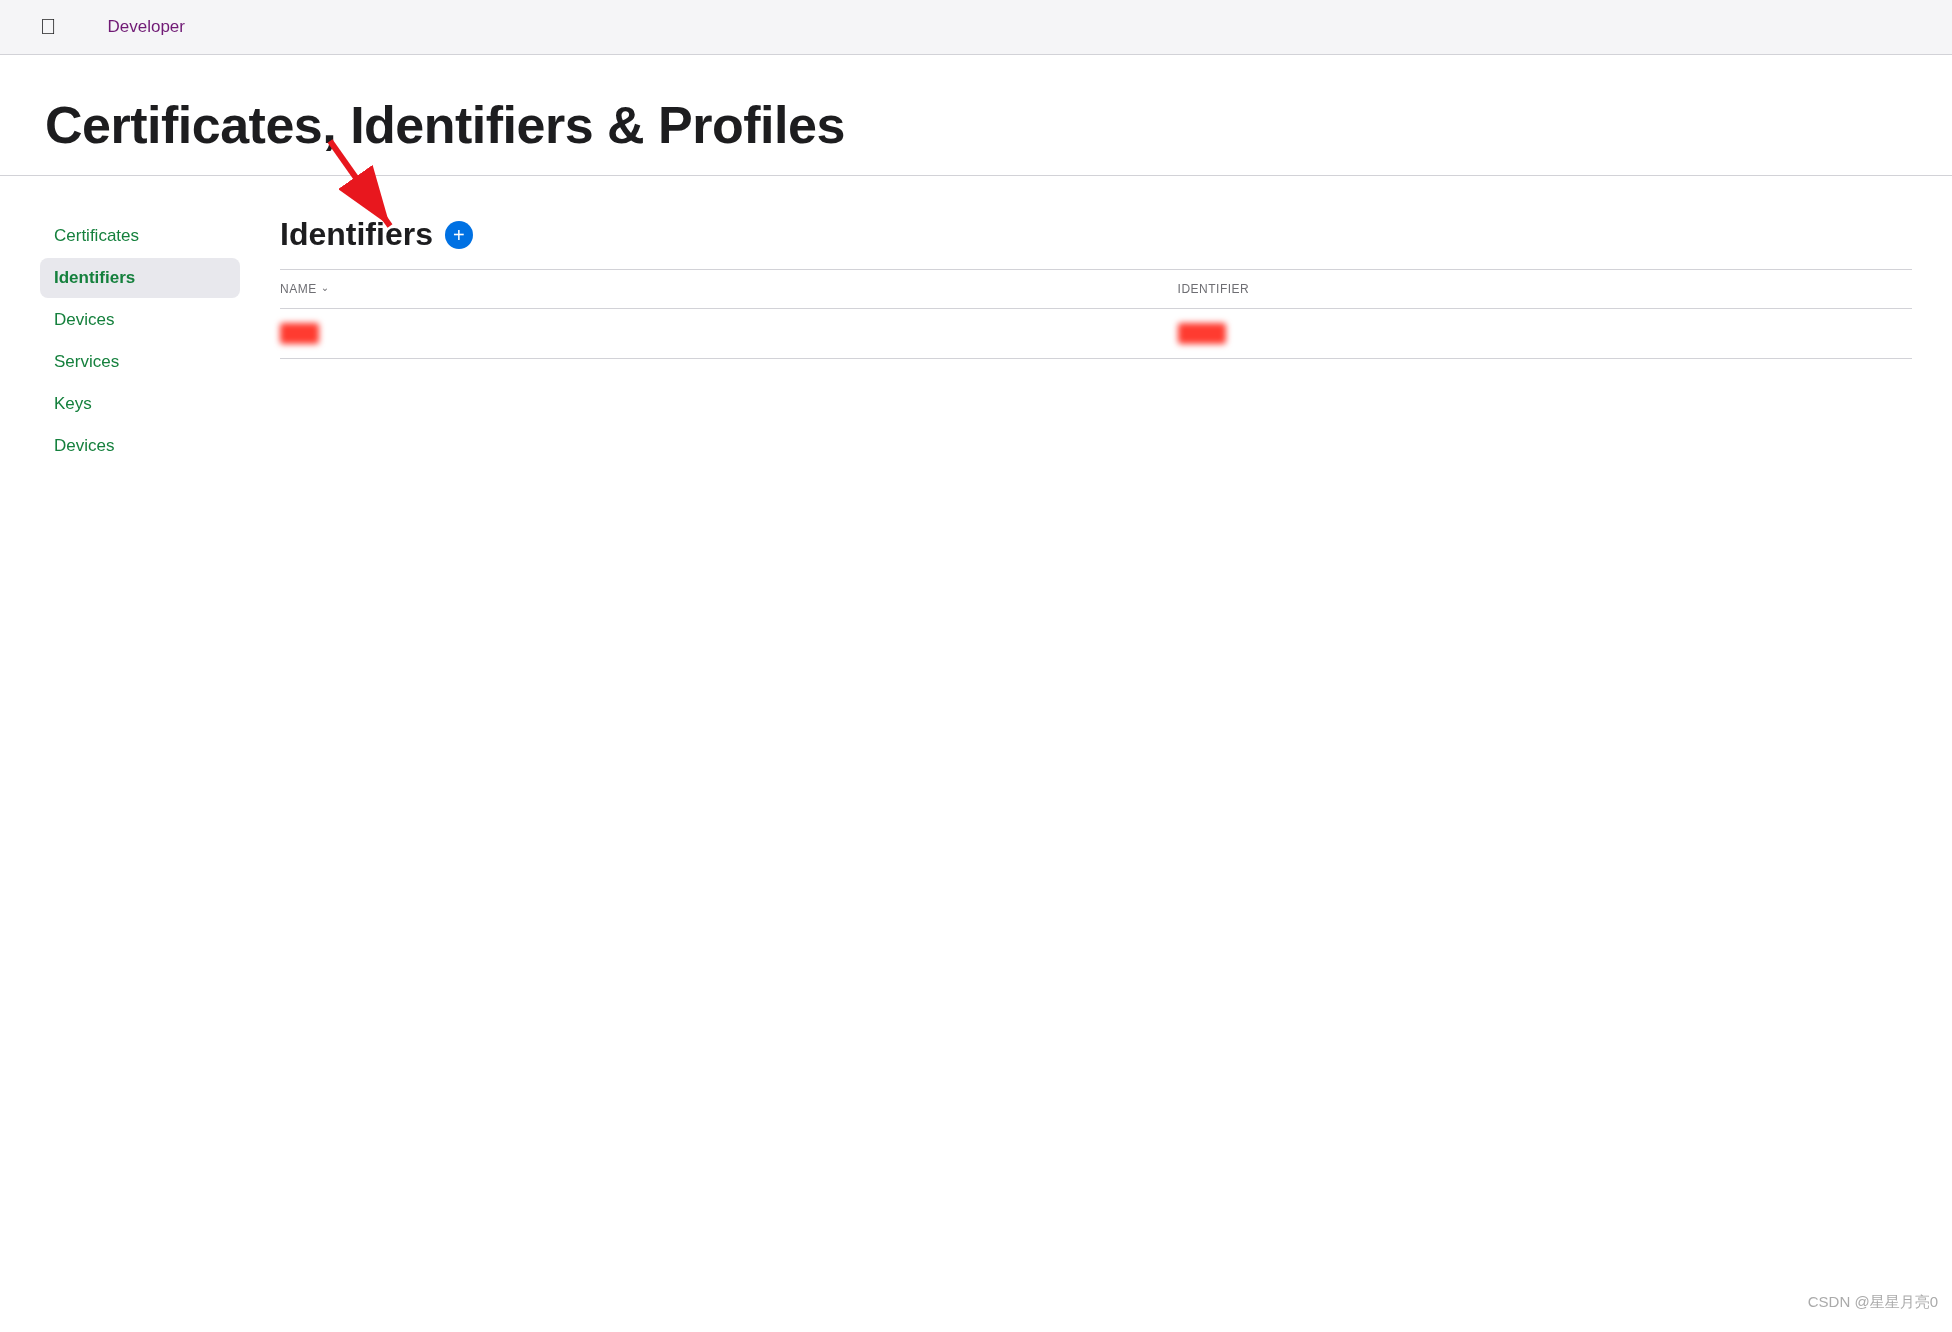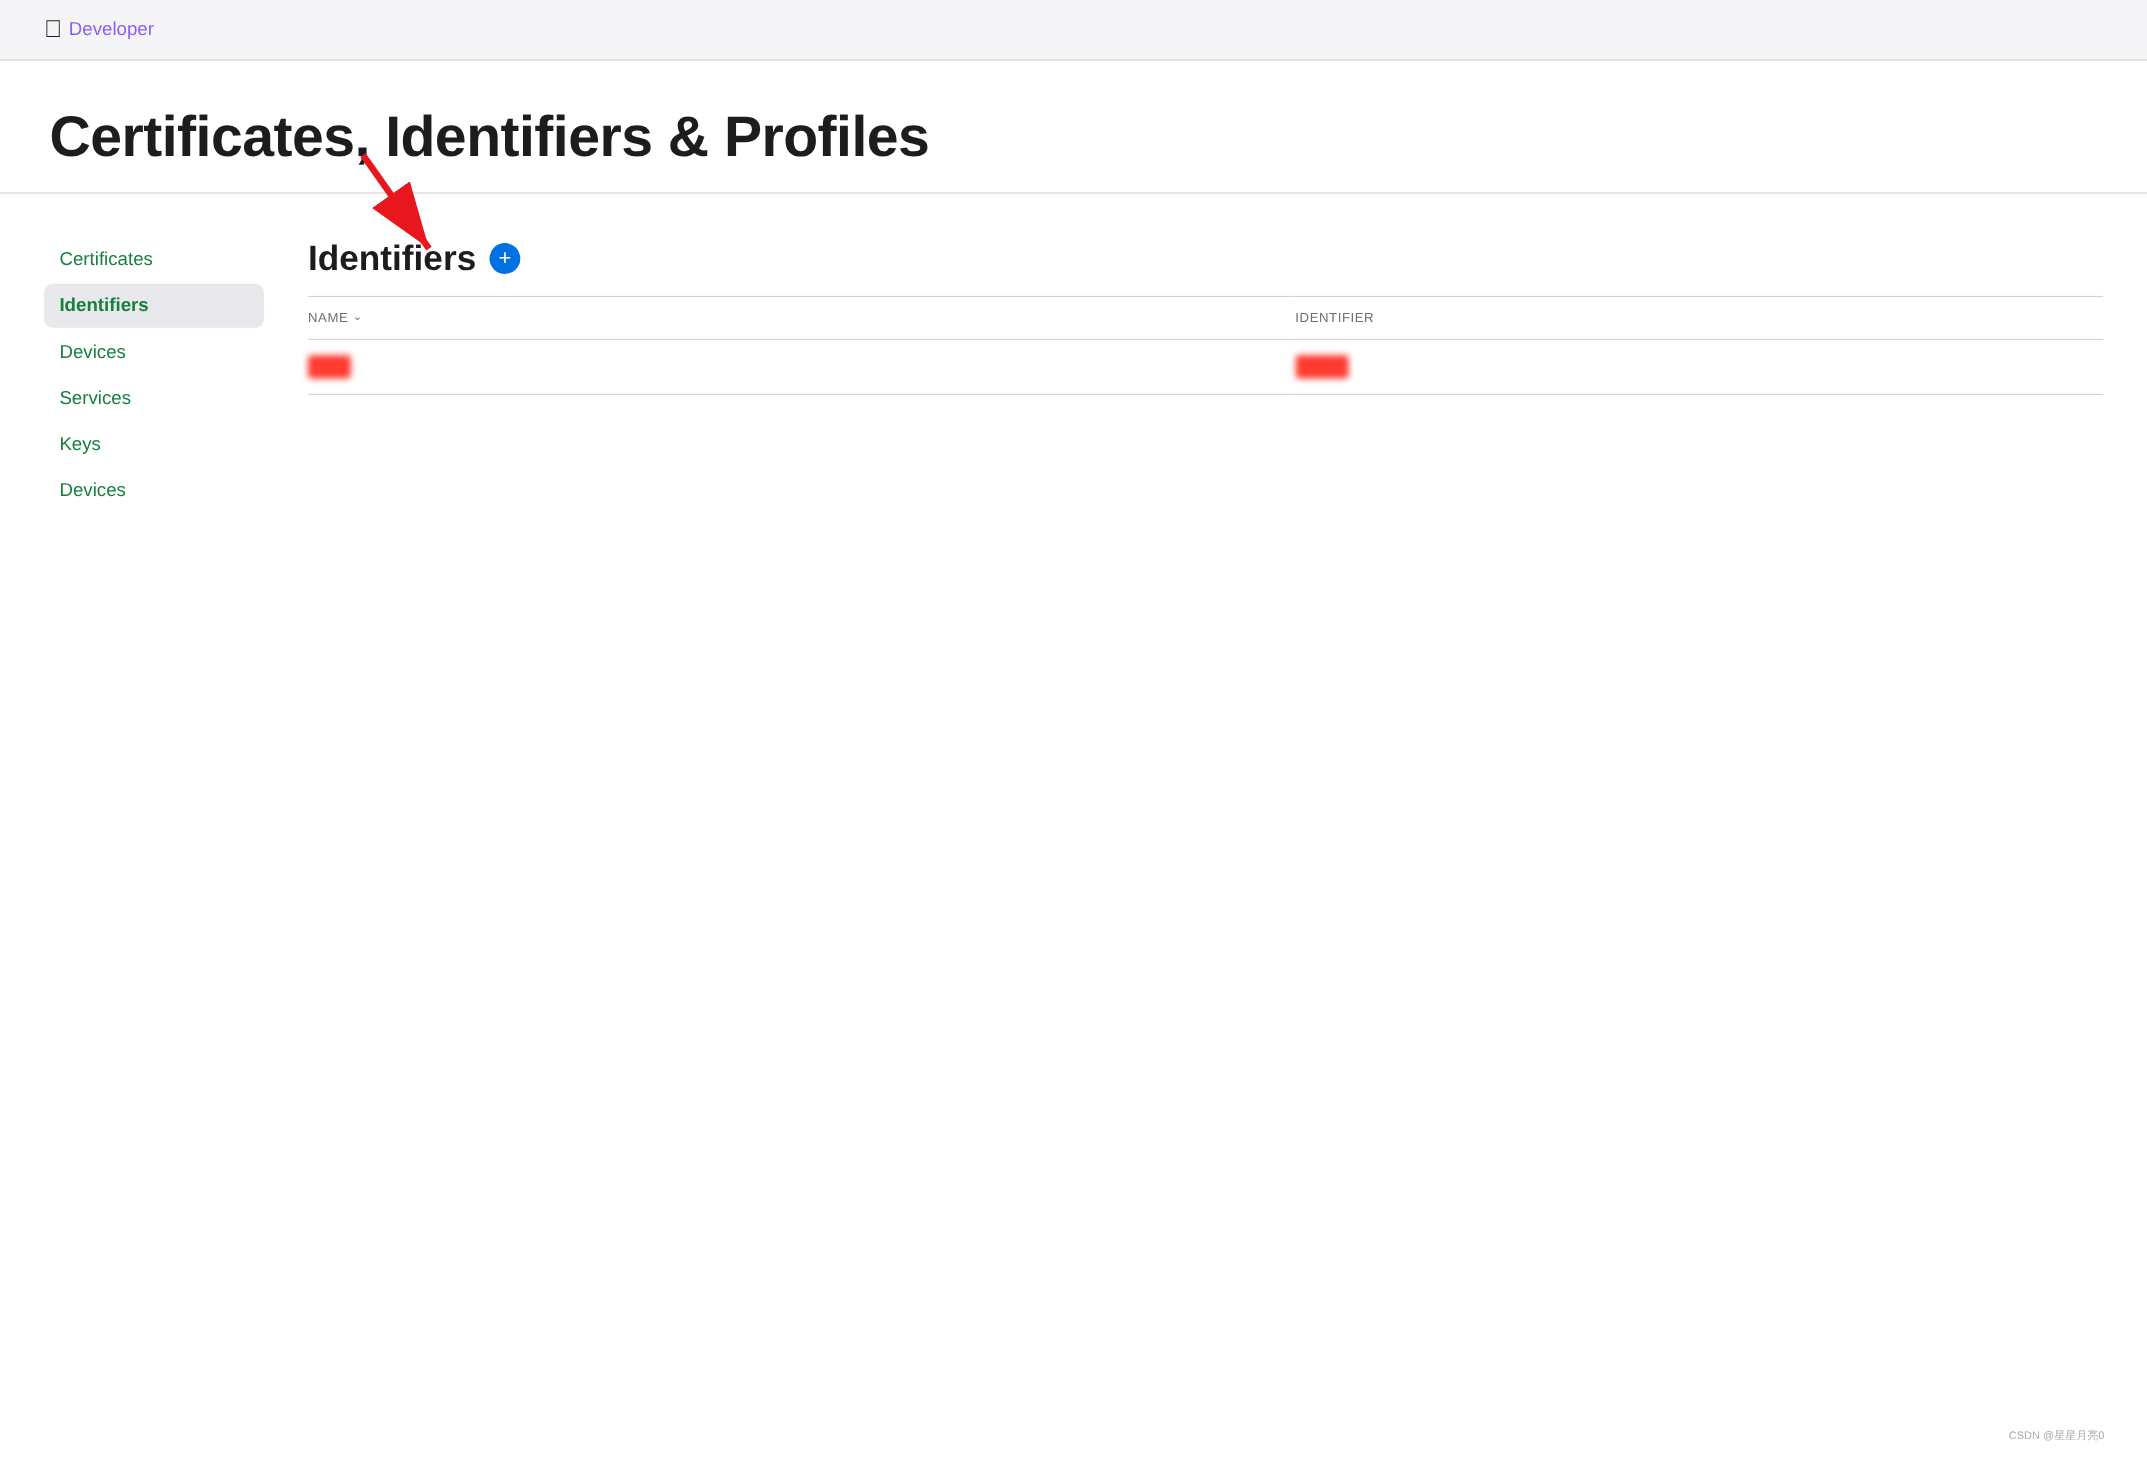--- a/index.html
+++ b/index.html
@@ -25,21 +25,22 @@
     }
 
     .apple-logo {
       font-size: 22px;
       margin-right: 6px;
     }
 
     .header-brand {
       font-size: 17px;
       font-weight: 400;
-      color: #8b5cf6;
+      color: #701a75;
+      margin-left: 45px;
     }
 
     
     .page-title-area {
       padding: 40px 40px 20px 45px;
       border-bottom: 1px solid #d2d2d7;
     }
 
     .page-title {
       font-size: 52px;
@@ -166,22 +167,22 @@
     .arrow-svg {
       position: absolute;
       top: -80px;
       left: 20px;
     }
 
     
     .footer {
       position: fixed;
       bottom: 20px;
-      right: 39px;
-      font-size: 10px;
+      right: 14px;
+      font-size: 15px;
       color: #aaaaaa;
     }
 
     
     .blurred-text {
       filter: blur(3px);
       display: inline-block;
       background: #ff3b30;
       color: #ff3b30;
       border-radius: 3px;

